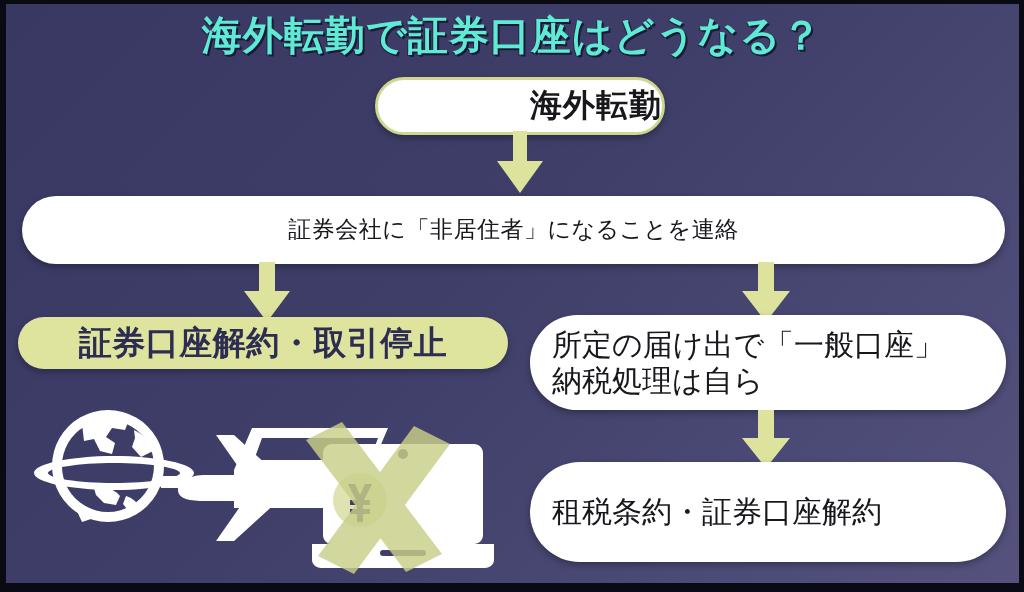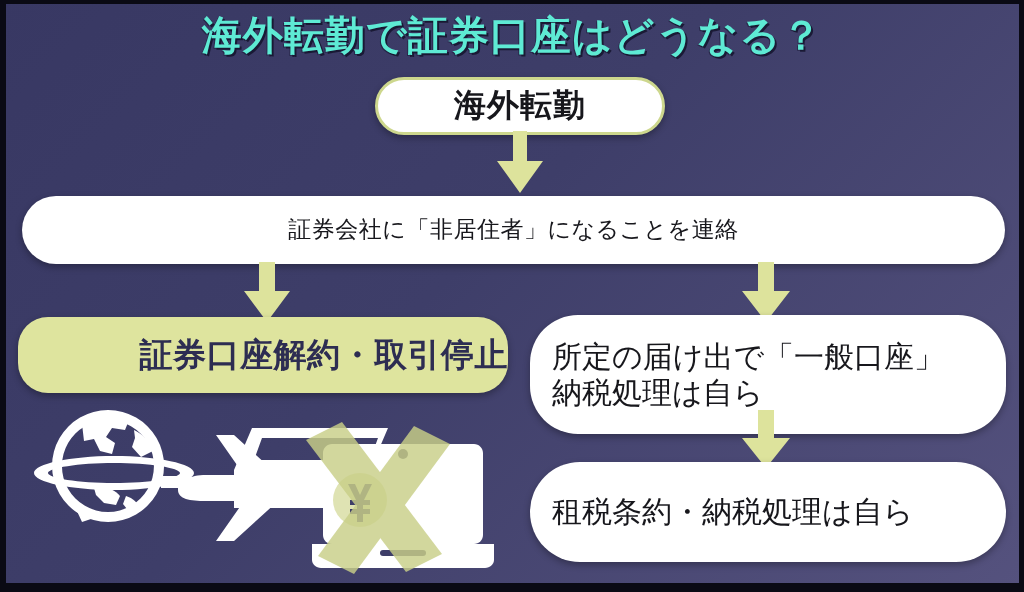--- a/index.html
+++ b/index.html
@@ -69,44 +69,44 @@
     font-weight: bold;
   }
   .node-outline {
     border: 3px solid #cdd78d;
   }
 
   
   #node-start {
     left: 375px; top: 77px; width: 290px; height: 58px;
     border-radius: 29px;
-    justify-content: center;
+    justify-content: flex-end;
     font-size: 32px;
     font-weight: bold;
     letter-spacing: 1px;
   }
   
   #node-notify {
     left: 22px; top: 196px; width: 983px; height: 68px;
     border-radius: 34px;
     justify-content: center;
     font-size: 23px;
     letter-spacing: .5px;
   }
   
   #node-close {
-    left: 18px; top: 317px; width: 490px; height: 76px;
+    left: 18px; top: 317px; width: 490px; height: 52px;
     border-radius: 30px;
-    justify-content: flex-end;
+    justify-content: center;
     font-size: 33px;
     letter-spacing: .5px;
   }
   
   #node-general {
-    left: 530px; top: 315px; width: 476px; height: 119px;
+    left: 530px; top: 315px; width: 476px; height: 95px;
     border-radius: 48px;
     padding: 18px 22px;
     font-size: 30px;
   }
   
   #node-tax {
     left: 530px; top: 462px; width: 476px; height: 100px;
     border-radius: 50px;
     padding: 0 22px;
     font-size: 30px;
@@ -177,21 +177,21 @@
       <span class="node-text">納税処理は自ら</span>
     </span>
   </div>
 
   <svg class="arrow" id="arrow-4" viewBox="0 0 48 58">
     <polygon points="16,0 32,0 32,28 48,28 24,58 0,28 16,28"></polygon>
   </svg>
 
   <div class="node node-white" id="node-tax">
     <span>
-      <span class="node-text">租税条約・納税処理は自ら</span>
+      <span class="node-text">租税条約・証券口座解約</span>
     </span>
   </div>
 
   <div id="illustration">
     <svg width="500" height="196" viewBox="0 0 500 196">
 
       <g fill="#ffffff">
         <path d="M78 18 a56 56 0 1 0 0.1 0 z M78 28 a46 46 0 1 1 -0.1 0 z"></path>
         <path d="M52 32 c14,-9 34,-11 47,-4 l-4 10 -13 -2 -6 9 9 6 -3 11 -12 -3 -6 -12 -10 2 z"></path>
         <path d="M104 38 c9,4 16,12 19,21 l-12 6 -9 -10 3 -9 z"></path>

